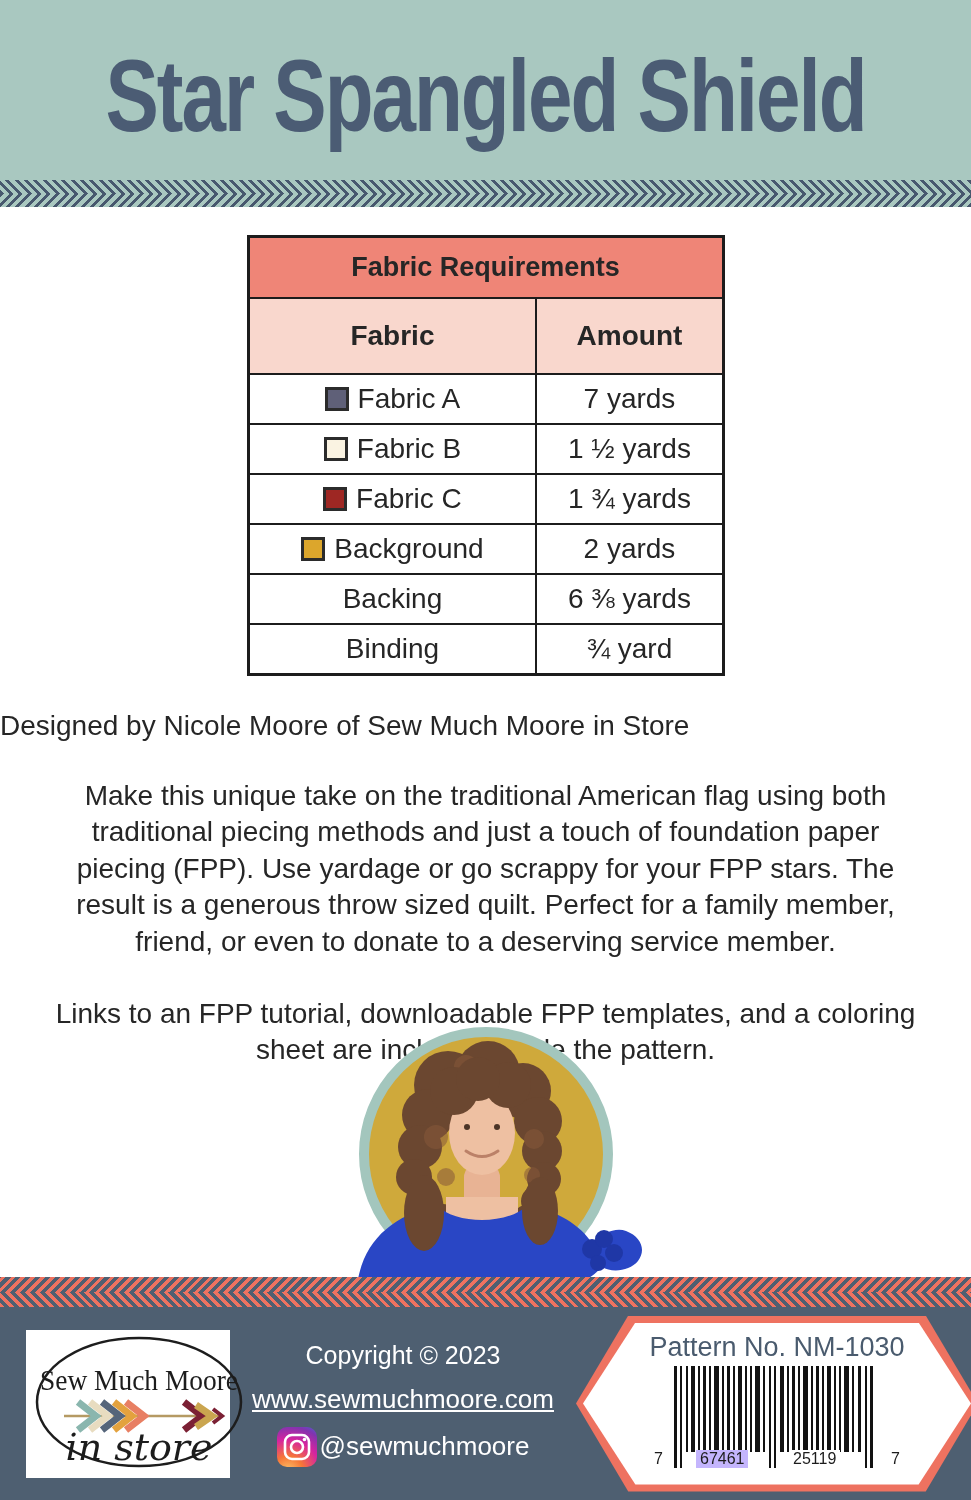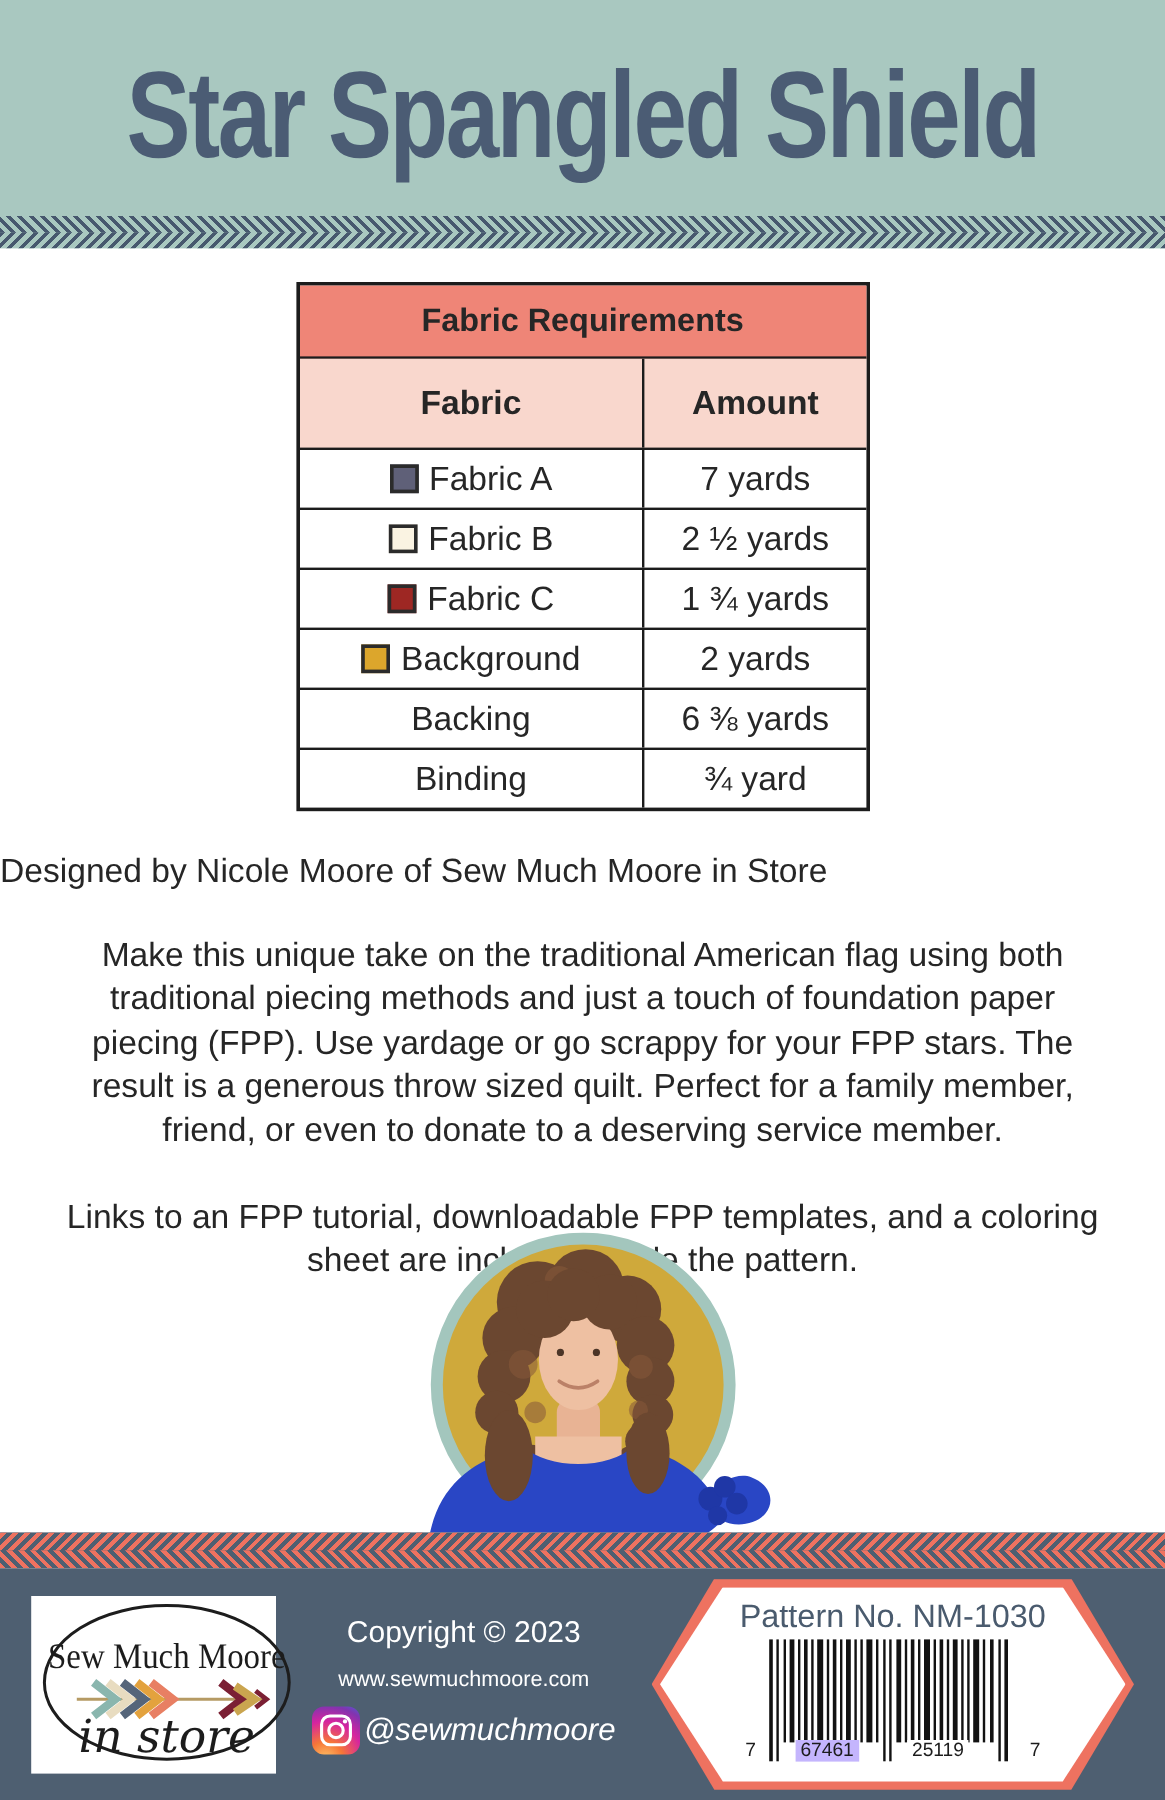--- a/index.html
+++ b/index.html
@@ -45,22 +45,22 @@
   .photo-ring { position: absolute; left: calc(50% - 127px); top: 0; width: 254px; height: 254px;
                 border-radius: 50%; background: #cfa93b; border: 10px solid #a3c6bd; }
   .person-svg { position: absolute; left: calc(50% - 190px); top: 0; width: 380px; height: 252px; }
 
   
   .footer { position: absolute; bottom: 0; left: 0; right: 0; height: 193px; background: #4e5f71;
             display: flex; align-items: center; padding: 0 26px; gap: 22px; z-index: 6; }
   .logo-box { flex: none; width: 204px; height: 148px; background: #ffffff; }
   .footer-center { flex: 1; text-align: center; color: #ffffff; }
   .copyright { font-size: 25px; }
-  .website { font-size: 18px; margin-top: 14px; }
-  .insta-row { margin-top: 12px; display: flex; align-items: center; justify-content: center; gap: 3px; font-style: italic; }
+  .website { font-size: 26px; margin-top: 14px; text-decoration: underline; }
+  .insta-row { margin-top: 12px; display: flex; align-items: center; justify-content: center; gap: 3px; }
   .ig-icon { width: 40px; height: 40px; border-radius: 10px; flex: none;
              background: radial-gradient(circle at 28% 110%, #fdc468 0%, #f77737 28%, #d6249f 60%, #8134af 85%, #515bd4 100%); }
   .insta-handle { font-size: 26px; }
 
   .hex-badge { flex: none; position: relative; width: 402px; height: 176px; }
   .hex-outer { position: absolute; inset: 0; background: #ee7260;
                clip-path: polygon(0% 50%, 13% 0%, 87% 0%, 100% 50%, 87% 100%, 13% 100%); }
   .hex-inner { position: absolute; inset: 7px; background: #ffffff;
                clip-path: polygon(0% 50%, 13.5% 0%, 86.5% 0%, 100% 50%, 86.5% 100%, 13.5% 100%);
                display: flex; flex-direction: column; align-items: center; padding-top: 9px; }
@@ -96,21 +96,21 @@
         <span class="swatch" style="background-color: rgb(95, 96, 120);"></span>
         <span>Fabric A</span>
       </div>
       <div class="tcell">7 yards</div>
     </div>
     <div class="trow">
       <div class="tcell fab">
         <span class="swatch" style="background-color: rgb(250, 243, 226);"></span>
         <span>Fabric B</span>
       </div>
-      <div class="tcell">2 ½ yards</div>
+      <div class="tcell">1 ½ yards</div>
     </div>
     <div class="trow">
       <div class="tcell fab">
         <span class="swatch" style="background-color: rgb(158, 39, 35);"></span>
         <span>Fabric C</span>
       </div>
       <div class="tcell">1 ¾ yards</div>
     </div>
     <div class="trow">
       <div class="tcell fab">

